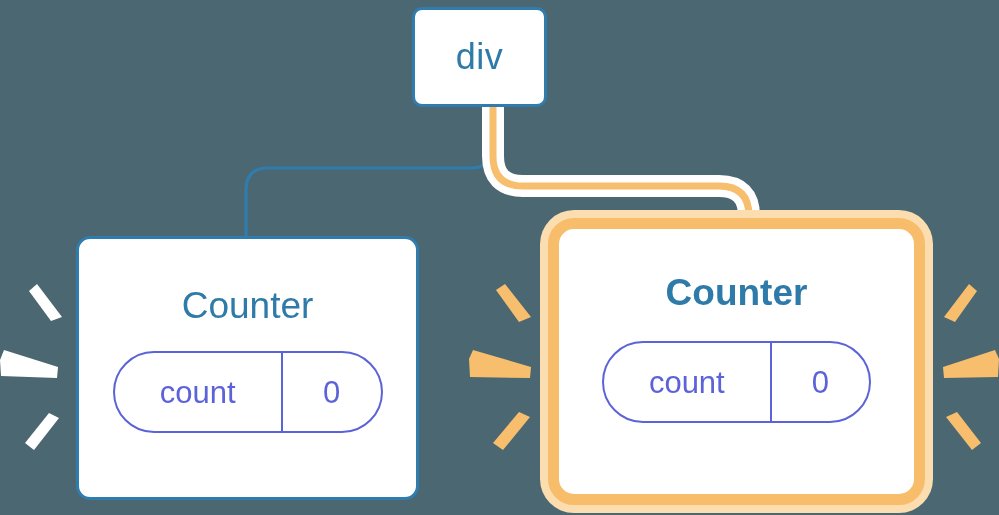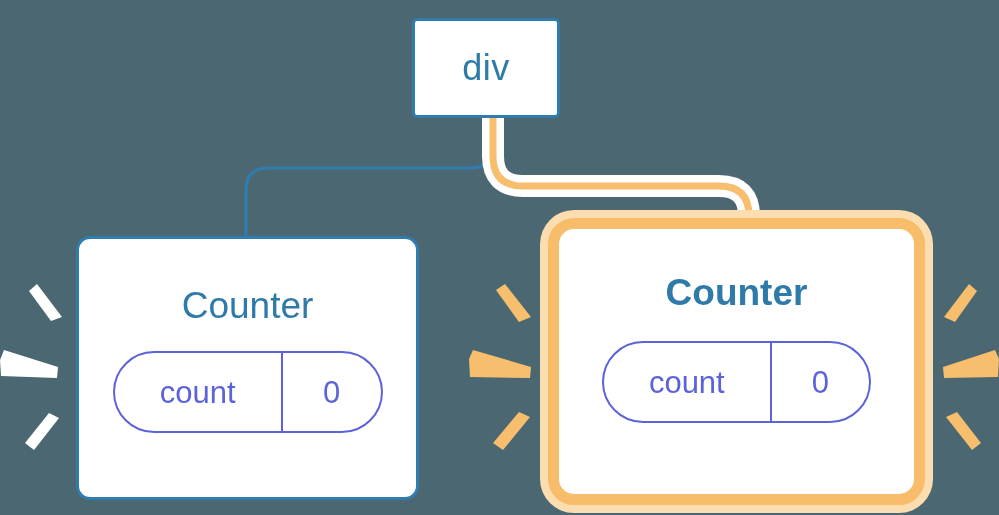--- a/index.html
+++ b/index.html
@@ -34,25 +34,25 @@
     box-sizing: border-box;
     background: #ffffff;
     display: flex;
     flex-direction: column;
     align-items: center;
   }
 
   
   .node-div {
     left: 412px;
-    top: 18px;
-    width: 148px;
+    top: 7px;
+    width: 135px;
     height: 100px;
     border: 3px solid #2F7CAD;
-    border-radius: 5px;
+    border-radius: 10px;
     justify-content: center;
   }
   .node-div .node-title {
     font-size: 36px;
     color: #2E7AA8;
     letter-spacing: 0.5px;
     line-height: 1;
   }
 
   

